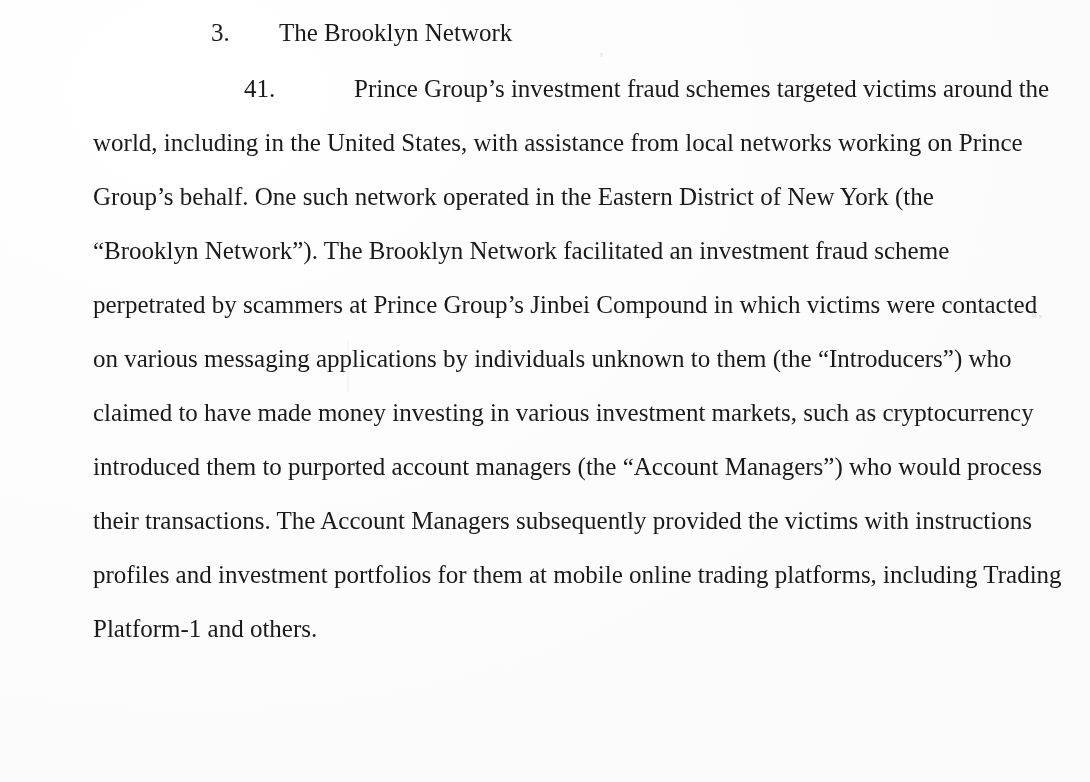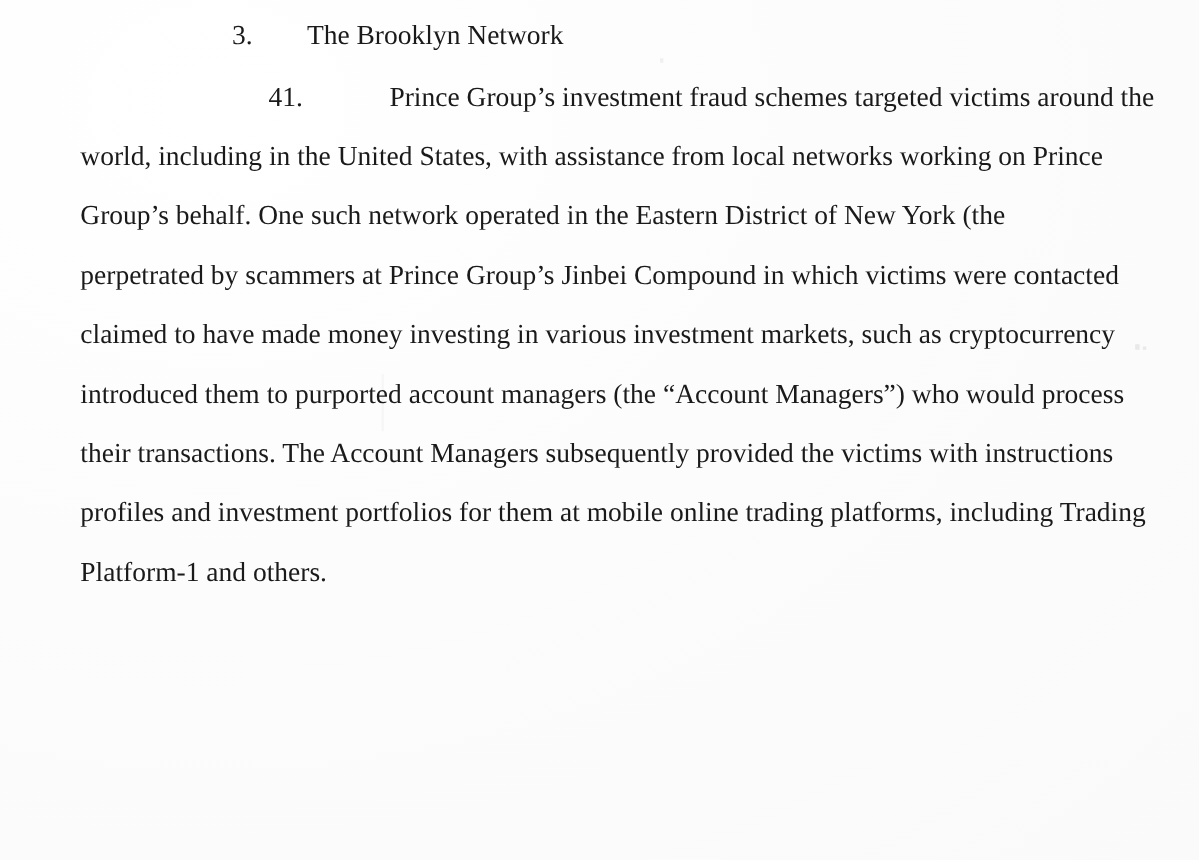--- a/index.html
+++ b/index.html
@@ -68,21 +68,21 @@
     left: 0;
     top: 72px;
     width: 1090px;
     font-size: 25px;
   }
   .line {
     position: relative;
     height: 54px;
     line-height: 34px;
     white-space: nowrap;
-    padding-left: 73px;
+    padding-left: 93px;
   }
   .line.indented {
     padding-left: 0;
   }
   .para-number {
     display: inline-block;
     width: 110px;
     margin-left: 244px;
   }
 </style>
@@ -110,25 +110,31 @@
     </div>
 
     <div class="line">
       <span>world, including in the United States, with assistance from local networks working on Prince</span>
     </div>
 
     <div class="line">
       <span>Group’s behalf.    One such network operated in the Eastern District of New York (the</span>
     </div>
 
+    <div class="line">
+      <span>“Brooklyn Network”).    The Brooklyn Network facilitated an investment fraud scheme</span>
+    </div>
 
     <div class="line">
       <span>perpetrated by scammers at Prince Group’s Jinbei Compound in which victims were contacted</span>
     </div>
 
+    <div class="line">
+      <span>on various messaging applications by individuals unknown to them (the “Introducers”) who</span>
+    </div>
 
     <div class="line">
       <span>claimed to have made money investing in various investment markets, such as cryptocurrency</span>
     </div>
 
 
     <div class="line">
       <span>introduced them to purported account managers (the “Account Managers”) who would process</span>
     </div>
 

